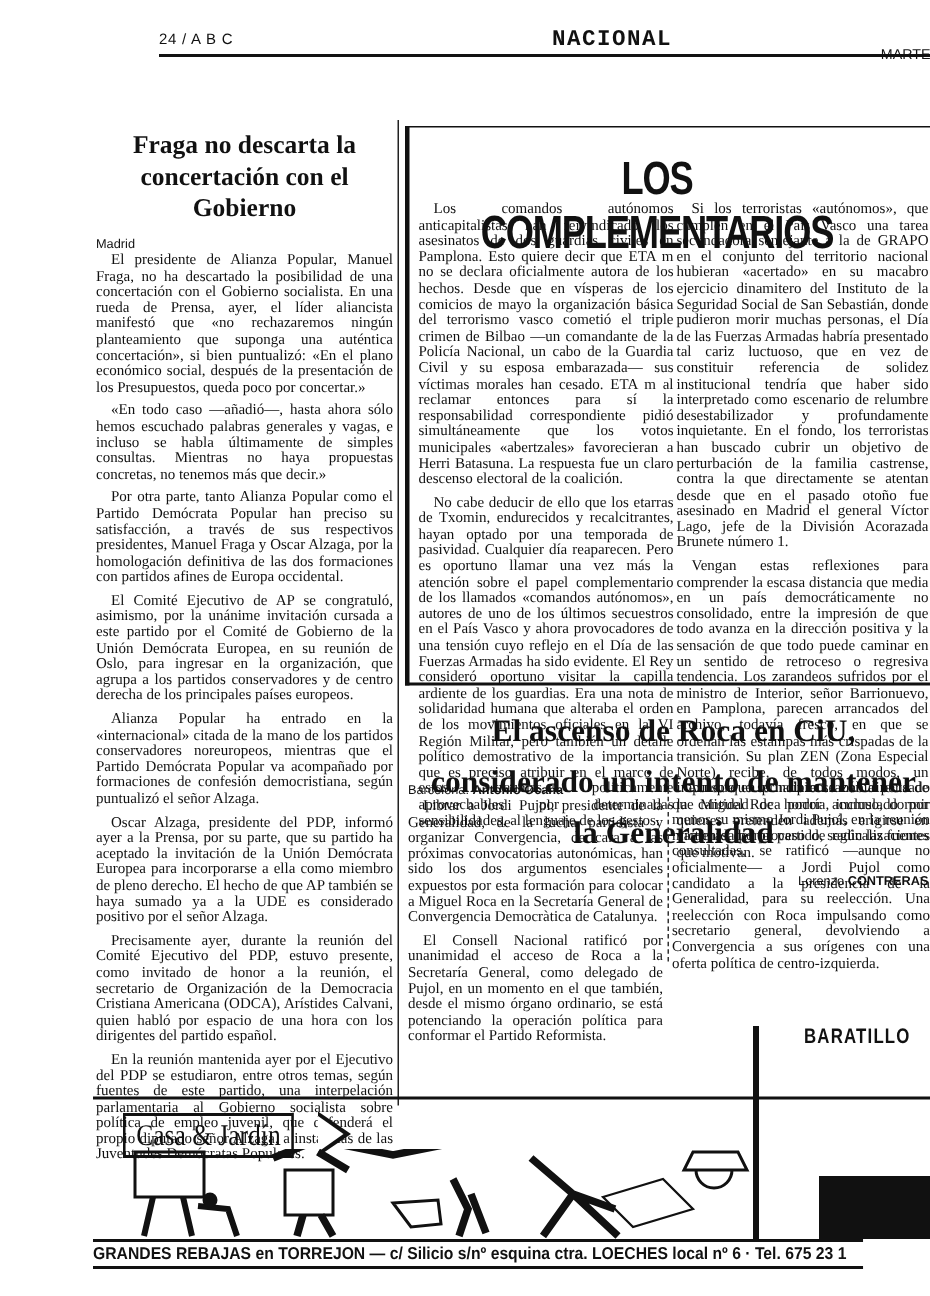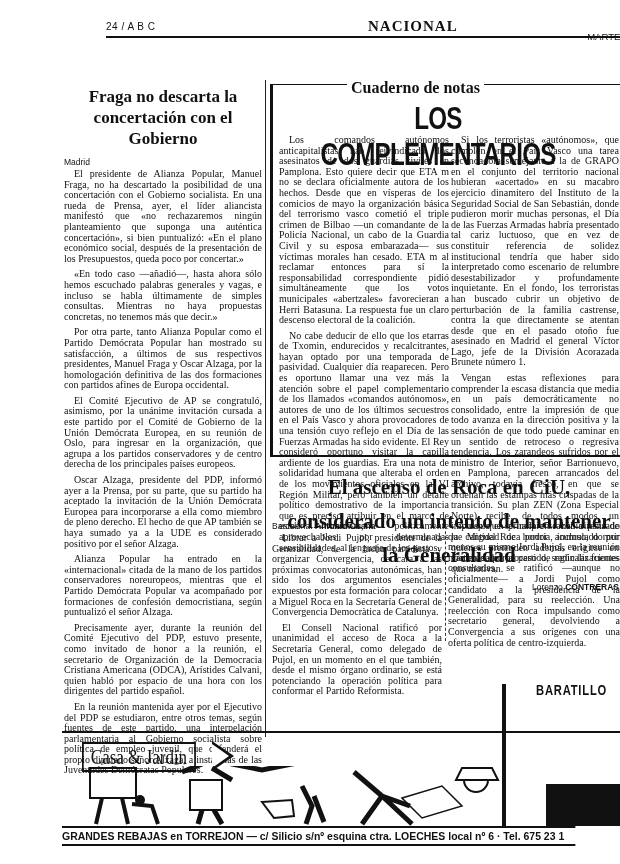--- a/index.html
+++ b/index.html
@@ -1,20 +1,20 @@
 <!DOCTYPE html>
 <html><head>
 <meta charset="utf-8">
 <style>
   html, body { margin:0; padding:0; background:#fff; }
   body { width:620px; height:864px; position:relative; overflow:hidden; font-family:"Liberation Sans", sans-serif; color:#111; }
   .abs { position:absolute; }
   .hdr { top:18px; left:62px; width:558px; height:18px; border-bottom:2px solid #111;margin-left:44px; }
   .hdr-left { position:absolute; left:0; top:3px; font-size:10px; letter-spacing:0.5px; }
-  .hdr-center { position:absolute; left:262px; top:0px; font-family:Liberation Serif, serif; font-weight:bold; font-size:15px; letter-spacing:1px; }
+  .hdr-center { position:absolute; left:262px; top:0px; font-family:Liberation Mono, monospace; font-weight:bold; font-size:15px; letter-spacing:1px; }
   .hdr-right { position:absolute; right:2px; top:13px; font-size:9.5px; }
   .colL { left:64px; top:86px; width:198px; }
   .h-fraga { font-family:"Liberation Serif", serif; font-weight:bold; font-size:17px; line-height:21px; text-align:center; margin:0 0 8px 0; }
   .dateline { text-align:left; font-size:8.5px; margin-bottom:2px; }
   .body p { font-size:10px; line-height:10.6px; margin:0 0 5px 0; text-indent:10px; text-align:justify;font-family:Liberation Serif, serif; }
   .vsep { left:265px; top:80px; width:1px; height:657px; background:#222; }
   .cuaderno { left:270px; top:84px; width:350px; height:370px; border-left:3px solid #111; border-top:1px solid #111; border-bottom:2px solid #111; }
   .cuad-label { position:absolute; left:74px; top:-6px; background:#fff; padding:0 4px; font-family:"Liberation Serif", serif; font-weight:bold; font-size:16px; }
   .cuad-title { position:absolute; left:0; width:330px; top:16px; text-align:center; font-family:"Liberation Sans", sans-serif; font-weight:bold; font-size:31px; letter-spacing:-1px; transform:scaleX(0.78); transform-origin:center; }
   .cuad-c1 { position:absolute; left:6px; top:50px; width:170px; }
@@ -41,32 +41,31 @@
   <span class="hdr-left">24 / A B C</span>
   <span class="hdr-center">NACIONAL</span>
   <span class="hdr-right">MARTES 31-5-83</span>
 </div>
 
 <div class="abs colL body">
   <h2 class="h-fraga">Fraga no descarta la concertación con el Gobierno</h2>
   <div class="dateline">Madrid</div>
   <p>El presidente de Alianza Popular, Manuel Fraga, no ha descartado la posibilidad de una concertación con el Gobierno socialista. En una rueda de Prensa, ayer, el líder aliancista manifestó que «no rechazaremos ningún planteamiento que suponga una auténtica concertación», si bien puntualizó: «En el plano económico social, después de la presentación de los Presupuestos, queda poco por concertar.»</p>
   <p>«En todo caso —añadió—, hasta ahora sólo hemos escuchado palabras generales y vagas, e incluso se habla últimamente de simples consultas. Mientras no haya propuestas concretas, no tenemos más que decir.»</p>
-  <p>Por otra parte, tanto Alianza Popular como el Partido Demócrata Popular han mostrado su satisfacción, a últimos de sus respectivos presidentes, Manuel Fraga y Oscar Alzaga, por la homologación definitiva de las dos formaciones con partidos afines de Europa occidental.</p>
+  <p>Por otra parte, tanto Alianza Popular como el Partido Demócrata Popular han preciso su satisfacción, a través de sus respectivos presidentes, Manuel Fraga y Oscar Alzaga, por la homologación definitiva de las dos formaciones con partidos afines de Europa occidental.</p>
   <p>El Comité Ejecutivo de AP se congratuló, asimismo, por la unánime invitación cursada a este partido por el Comité de Gobierno de la Unión Demócrata Europea, en su reunión de Oslo, para ingresar en la organización, que agrupa a los partidos conservadores y de centro derecha de los principales países europeos.</p>
+  <p>Alianza Popular ha entrado en la «internacional» citada de la mano de los partidos conservadores noreuropeos, mientras que el Partido Demócrata Popular va acompañado por formaciones de confesión democristiana, según puntualizó el señor Alzaga.</p>
   <p>Oscar Alzaga, presidente del PDP, informó ayer a la Prensa, por su parte, que su partido ha aceptado la invitación de la Unión Demócrata Europea para incorporarse a ella como miembro de pleno derecho. El hecho de que AP también se haya sumado ya a la UDE es considerado positivo por el señor Alzaga.</p>
-  <p>Alianza Popular ha entrado en la «internacional» citada de la mano de los partidos conservadores noreuropeos, mientras que el Partido Demócrata Popular va acompañado por formaciones de confesión democristiana, según puntualizó el señor Alzaga.</p>
   <p>Precisamente ayer, durante la reunión del Comité Ejecutivo del PDP, estuvo presente, como invitado de honor a la reunión, el secretario de Organización de la Democracia Cristiana Americana (ODCA), Arístides Calvani, quien habló por espacio de una hora con los dirigentes del partido español.</p>
   <p>En la reunión mantenida ayer por el Ejecutivo del PDP se estudiaron, entre otros temas, según fuentes de este partido, una interpelación parlamentaria al Gobierno socialista sobre política de empleo juvenil, que defenderá el propio diputado señor Alzaga, a instancias de las Juventudes Demócratas Populares.</p>
 </div>
 
 <div class="abs vsep"></div>
 
 <div class="abs cuaderno body">
-  <span class="cuad-label">Cuaderno de notas</span>
   <div class="cuad-title">LOS COMPLEMENTARIOS</div>
   <div class="cuad-c1">
     <p>Los comandos autónomos anticapitalistas han reivindicado los asesinatos de dos guardias civiles en Pamplona. Esto quiere decir que ETA m no se declara oficialmente autora de los hechos. Desde que en vísperas de los comicios de mayo la organización básica del terrorismo vasco cometió el triple crimen de Bilbao —un comandante de la Policía Nacional, un cabo de la Guardia Civil y su esposa embarazada— sus víctimas morales han cesado. ETA m al reclamar entonces para sí la responsabilidad correspondiente pidió simultáneamente que los votos municipales «abertzales» favorecieran a Herri Batasuna. La respuesta fue un claro descenso electoral de la coalición.</p>
     <p>No cabe deducir de ello que los etarras de Txomin, endurecidos y recalcitrantes, hayan optado por una temporada de pasividad. Cualquier día reaparecen. Pero es oportuno llamar una vez más la atención sobre el papel complementario de los llamados «comandos autónomos», autores de uno de los últimos secuestros en el País Vasco y ahora provocadores de una tensión cuyo reflejo en el Día de las Fuerzas Armadas ha sido evidente. El Rey consideró oportuno visitar la capilla ardiente de los guardias. Era una nota de solidaridad humana que alteraba el orden de los movimientos oficiales en la VI Región Militar, pero también un detalle político demostrativo de la importancia que es preciso atribuir en el marco de estos traumas, políticamente aprovechables por determinadas sensibilidades, al lenguaje de los gestos.</p>
   </div>
   <div class="cuad-c2">
     <p>Si los terroristas «autónomos», que cumplen en el País Vasco una tarea secundadora semejante a la de GRAPO en el conjunto del territorio nacional hubieran «acertado» en su macabro ejercicio dinamitero del Instituto de la Seguridad Social de San Sebastián, donde pudieron morir muchas personas, el Día de las Fuerzas Armadas habría presentado tal cariz luctuoso, que en vez de constituir referencia de solidez institucional tendría que haber sido interpretado como escenario de relumbre desestabilizador y profundamente inquietante. En el fondo, los terroristas han buscado cubrir un objetivo de perturbación de la familia castrense, contra la que directamente se atentan desde que en el pasado otoño fue asesinado en Madrid el general Víctor Lago, jefe de la División Acorazada Brunete número 1.</p>
     <p>Vengan estas reflexiones para comprender la escasa distancia que media en un país democráticamente no consolidado, entre la impresión de que todo avanza en la dirección positiva y la sensación de que todo puede caminar en un sentido de retroceso o regresiva tendencia. Los zarandeos sufridos por el ministro de Interior, señor Barrionuevo, en Pamplona, parecen arrancados del archivo, todavía fresco, en que se ordenan las estampas más crispadas de la transición. Su plan ZEN (Zona Especial Norte) recibe, de todos modos, un impulso que se halla en razón directa de la cantidad de horror acumulado por quienes pretenden además erigirse en víctimas del proceso de radicalizaciones que motivan.</p>
     <div class="signature">
       <span>Lorenzo</span>

